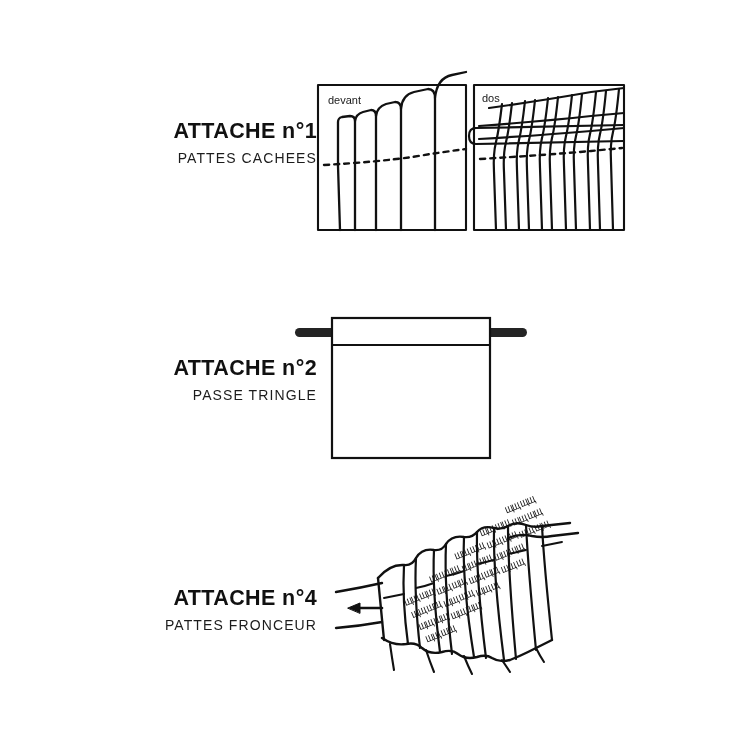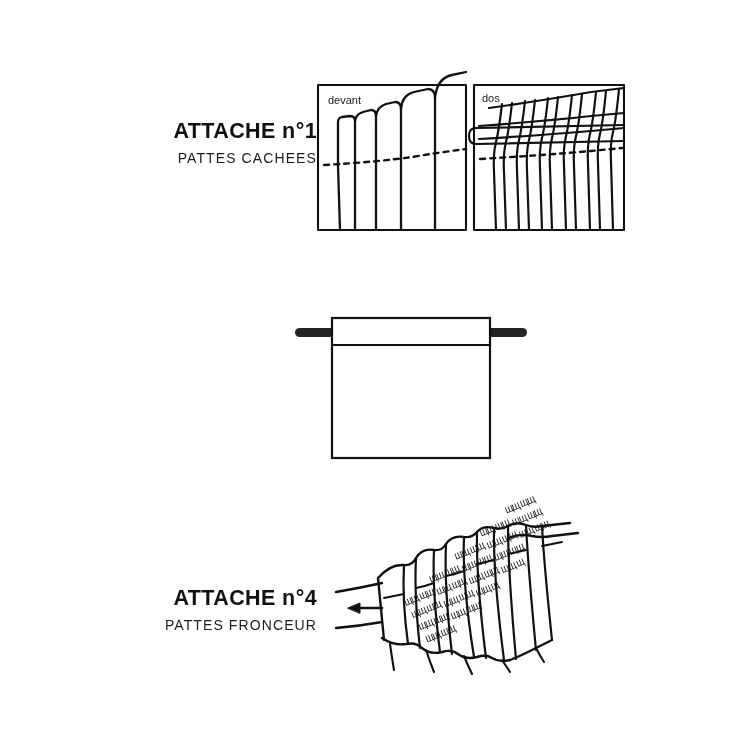--- a/index.html
+++ b/index.html
@@ -151,20 +151,24 @@
           </g>
 
           <text class="panel-label" x="166" y="60" stroke="none" fill="#1a1a1a">dos</text>
         </g>
       </svg>
     </div>
   </div>
 
   <div class="section section-2">
 
+    <div class="caption cap-2">
+      <div class="title">ATTACHE n°2</div>
+      <div class="subtitle">PASSE TRINGLE</div>
+    </div>
 
     <div class="illus illus-2">
       <svg width="245" height="160" viewBox="0 0 245 160" xmlns="http://www.w3.org/2000/svg">
 
         <g>
           <rect x="5" y="20" width="232" height="9" rx="4.5" fill="#242424"></rect>
         </g>
 
         <g fill="#ffffff" stroke="#111111" stroke-width="2.2">
           <rect x="42" y="10" width="158" height="140"></rect>

